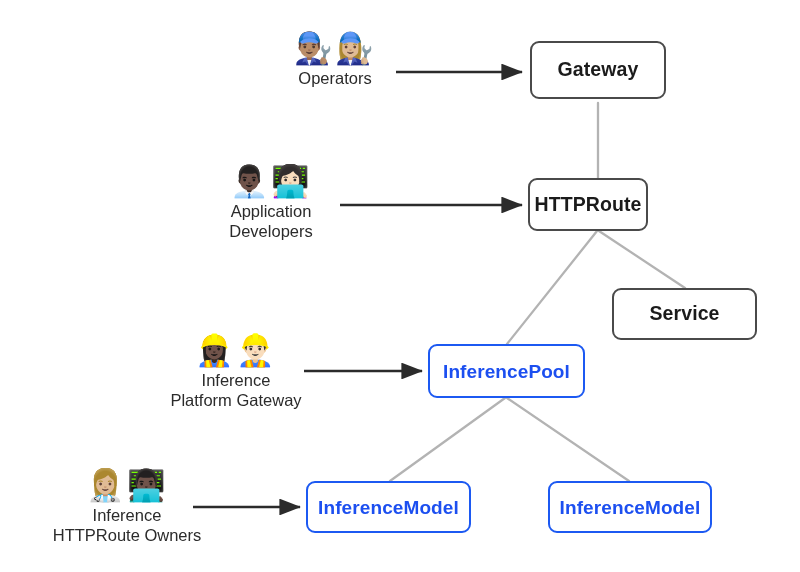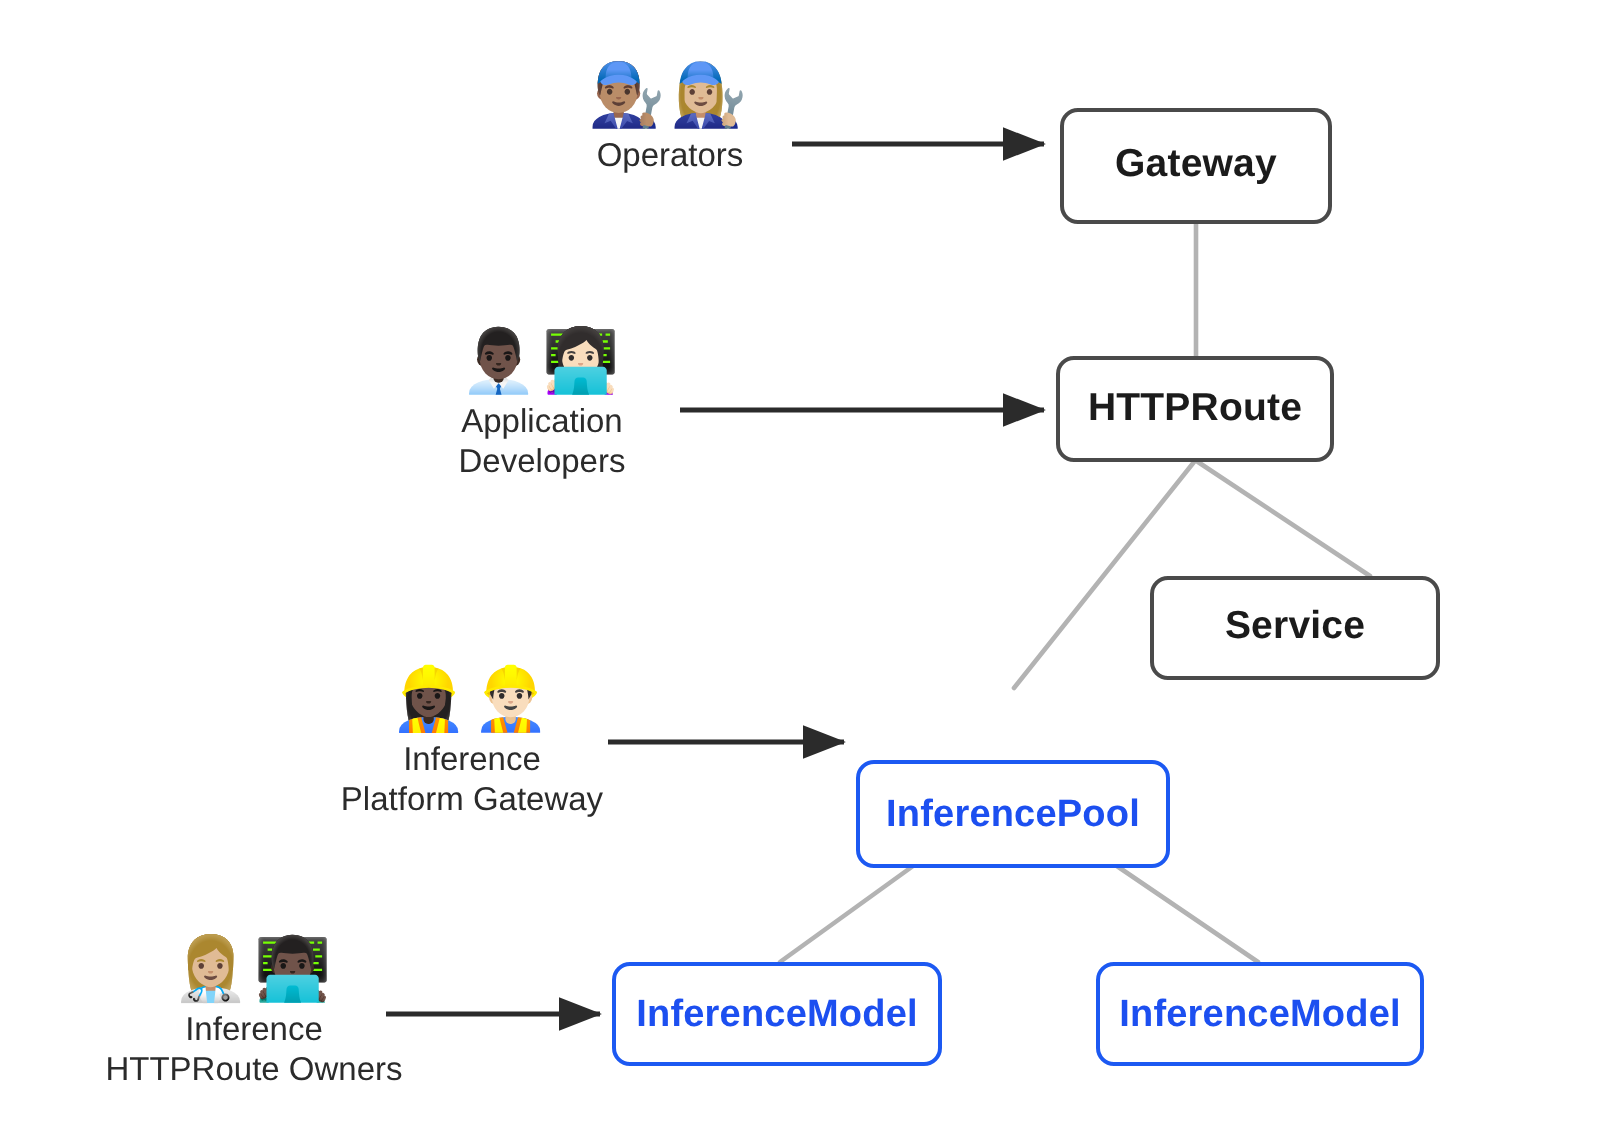--- a/index.html
+++ b/index.html
@@ -88,33 +88,33 @@
     </g>
 
     <g stroke="#2b2b2b" stroke-width="2.4" fill="none" marker-end="url(#arrowhead)">
       <path d="M 396,72  L 522,72"></path>
       <path d="M 340,205 L 522,205"></path>
       <path d="M 304,371 L 422,371"></path>
       <path d="M 193,507 L 300,507"></path>
     </g>
   </svg>
 
-  <div class="node dark" style="left:530px; top:54px; width:136px; height:58px;">
+  <div class="node dark" style="left:530px; top:41px; width:136px; height:58px;">
     <span>Gateway</span>
   </div>
 
-  <div class="node dark" style="left:528px; top:178px; width:139px; height:53px;">
+  <div class="node dark" style="left:528px; top:178px; width:120px; height:53px;">
     <span>HTTPRoute</span>
   </div>
 
-  <div class="node dark" style="left:575px; top:288px; width:145px; height:52px;">
+  <div class="node dark" style="left:612px; top:288px; width:145px; height:52px;">
     <span>Service</span>
   </div>
 
-  <div class="node blue" style="left:428px; top:344px; width:157px; height:54px;margin-top:36px;">
+  <div class="node blue" style="left:428px; top:344px; width:157px; height:54px;">
     <span>InferencePool</span>
   </div>
 
   <div class="node blue" style="left:306px; top:481px; width:165px; height:52px;">
     <span>InferenceModel</span>
   </div>
 
   <div class="node blue" style="left:548px; top:481px; width:164px; height:52px;">
     <span>InferenceModel</span>
   </div>

